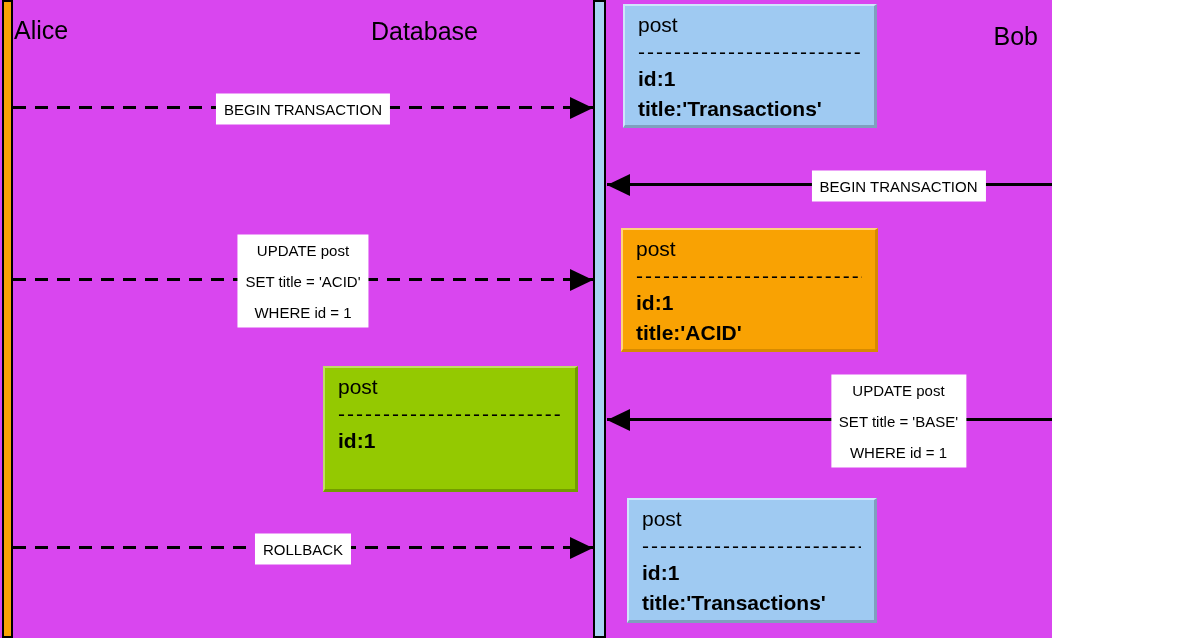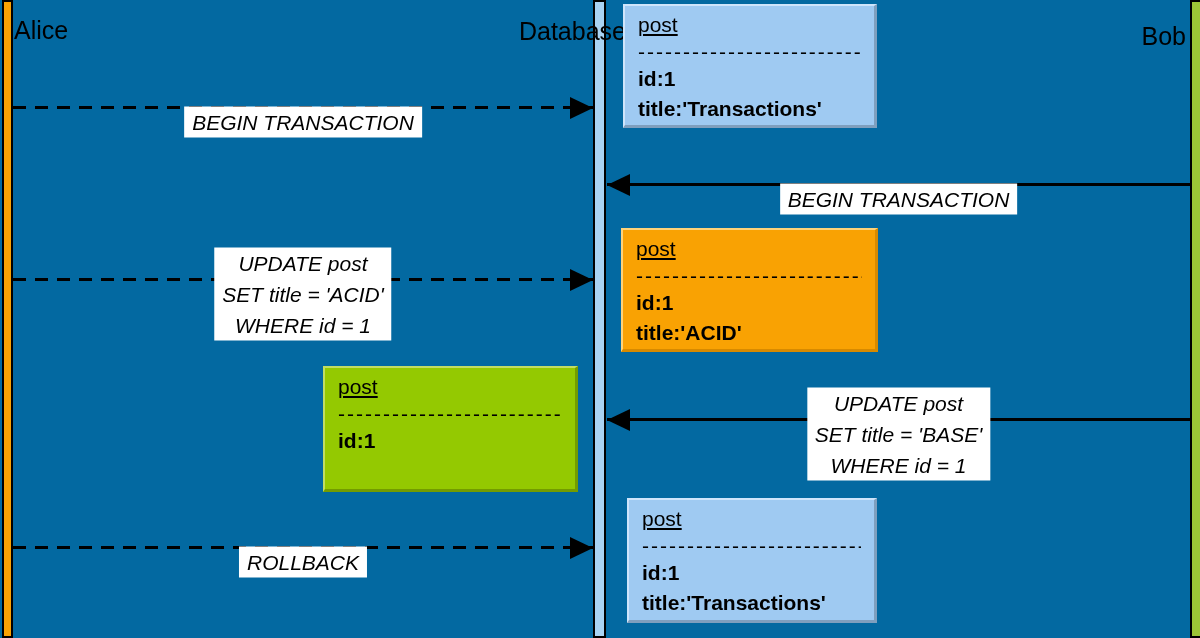--- a/index.html
+++ b/index.html
@@ -1,17 +1,17 @@
 <!DOCTYPE html>
 <html><head>
 <meta charset="utf-8">
 <style>
   html,body{margin:0;padding:0;background:#fff;}
   #canvas{
-    position:relative;width:1200px;height:638px;background:#0369a1;
+    position:relative;width:1052px;height:638px;background:#d946ef;
     overflow:hidden;font-family:"Liberation Sans", sans-serif;color:#000;
   }
   
   .lifeline{position:absolute;top:0;bottom:0;border:2px solid #000;}
   .lifeline-alice{left:2px;width:7px;}
   .lifeline-db{left:593px;width:9px;}
   .lifeline-bob{left:1190px;width:9px;}
   
   .actor-label{position:absolute;font-size:25px;line-height:28px;white-space:nowrap;}
   .label-alice{left:14px;top:16px;}
@@ -19,30 +19,30 @@
   .label-bob{right:14px;top:22px;}
   
   .message{position:absolute;height:0;}
   .msg-line{position:absolute;left:0;right:0;top:-2px;height:3px;}
   .msg-line.solid{background:#000;}
   .msg-line.dashed{background:repeating-linear-gradient(90deg,#000 0 13px,transparent 13px 22px);}
   .arrowhead{position:absolute;width:0;height:0;top:-11px;}
   .arrow-right{right:0;border-top:11px solid transparent;border-bottom:11px solid transparent;border-left:23px solid #000;}
   .arrow-left{left:0;border-top:11px solid transparent;border-bottom:11px solid transparent;border-right:23px solid #000;}
   .msg-label{
-    position:absolute;left:50%;top:14px;transform:translate(-50%,-50%);
+    position:absolute;left:50%;top:1px;transform:translate(-50%,-50%);
     background:#fff;padding:0 8px;text-align:center;
-    font-size:21px;line-height:31px;white-space:nowrap;font-style:italic;
+    font-size:15px;line-height:31px;white-space:nowrap;
   }
   
   .note{position:absolute;box-sizing:border-box;padding:4px 13px 0 13px;font-size:21px;}
   .note-blue{border-top:2px solid #cfe5fb;border-left:2px solid #cfe5fb;border-right:3px solid #7f9fbe;border-bottom:3px solid #7f9fbe;}
   .note-orange{border-top:2px solid #ffd37a;border-left:2px solid #ffd37a;border-right:3px solid #d78a00;border-bottom:3px solid #d78a00;}
   .note-green{border-top:2px solid #c1dd64;border-left:2px solid #c1dd64;border-right:3px solid #739c00;border-bottom:3px solid #739c00;}
-  .note-title{line-height:30px;text-decoration:underline;}
+  .note-title{line-height:30px;}
   .note-sep{line-height:24px;letter-spacing:2px;white-space:nowrap;overflow:hidden;}
   .note-field{line-height:30px;font-weight:bold;}
 </style>
 </head>
 <body>
 
 <div id="canvas">
 
   <div class="lifeline lifeline-alice" style="background-color: rgb(249, 162, 3);"></div>
   <div class="lifeline lifeline-db" style="background-color: rgb(169, 211, 243);"></div>

